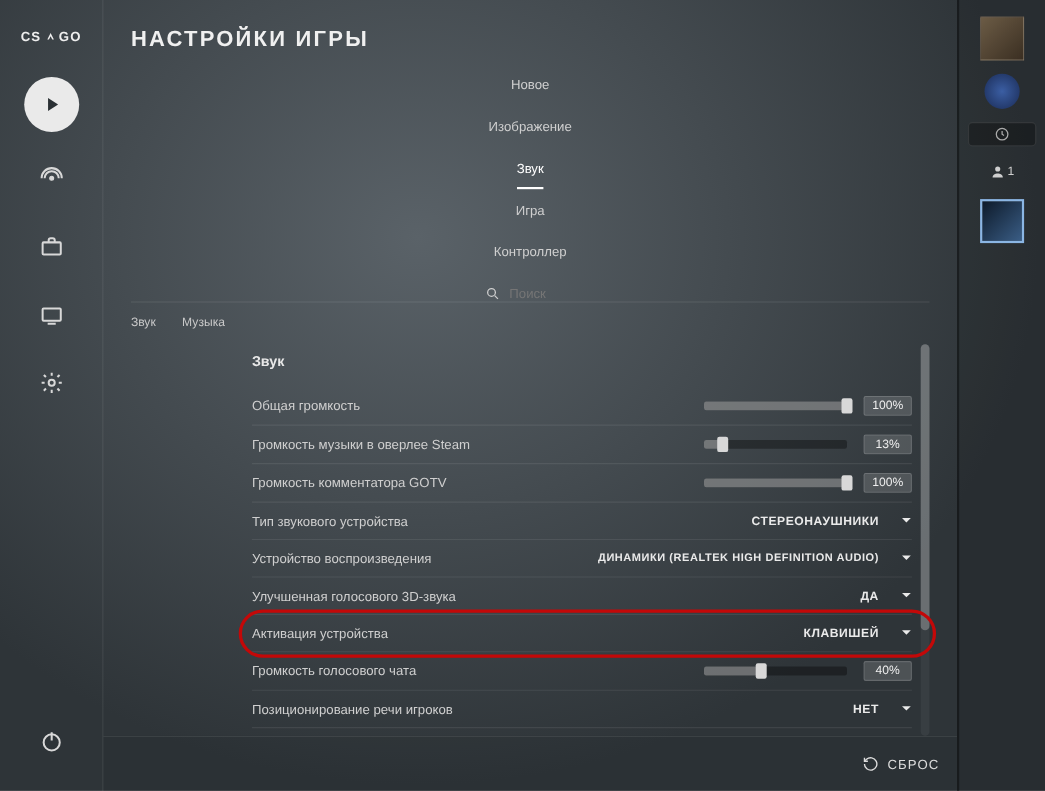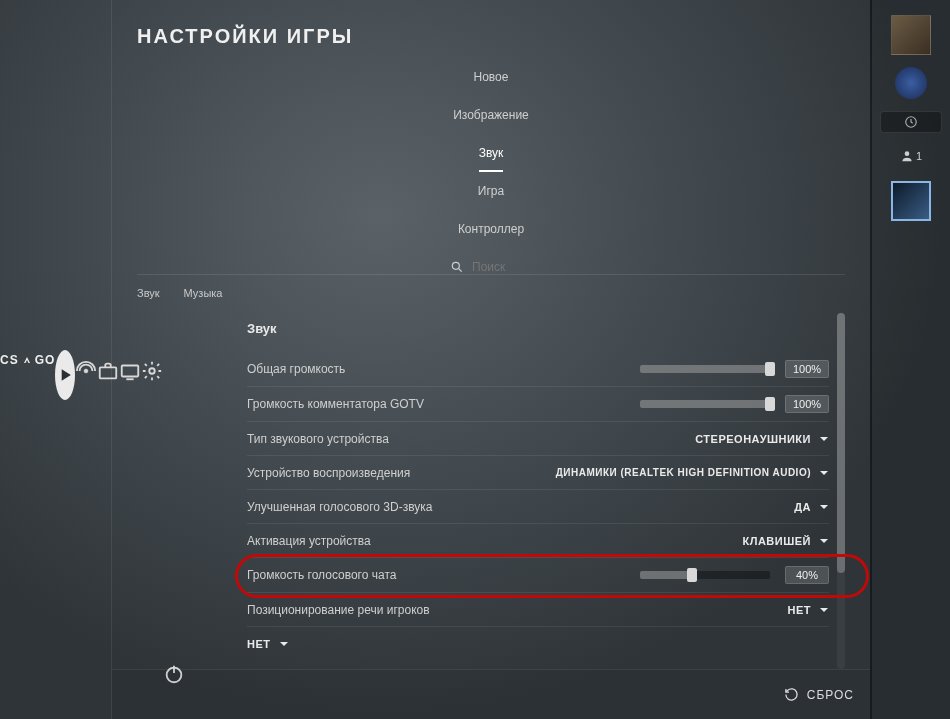--- a/index.html
+++ b/index.html
@@ -4,23 +4,23 @@
 <style>
   * { box-sizing: border-box; margin: 0; padding: 0; }
   html, body { width: 950px; height: 719px; font-family: Arial, sans-serif; overflow: hidden; }
   body {
     display: flex;
     background: radial-gradient(ellipse at 40% 30%, #5a6268, #2e3438 70%);
     color: #ddd;
   }
   
   .sidebar {
-    width: 112px;
+    width: 94px;
     display: flex;
-    flex-direction: row;
+    flex-direction: column;
     align-items: center;
     padding: 25px 0;
     border-right: 1px solid rgba(255,255,255,0.08);
   }
   .sidebar-logo { color:#eee; font-size:12px; font-weight:bold; letter-spacing:1px; display:flex; align-items:center;}
   .sidebar-logo span.sep { margin:0 2px; }
   .sidebar-icon {
     width: 40px; height: 40px;
     display: flex; align-items: center; justify-content: center;
     margin-top: 22px;
@@ -90,21 +90,21 @@
     width:130px; height:8px; background:rgba(0,0,0,0.35); border-radius:2px; position:relative;
   }
   .slider-fill { position:absolute; left:0; top:0; bottom:0; background:rgba(255,255,255,0.35); border-radius:2px; }
   .slider-thumb { position:absolute; top:-3px; width:10px; height:14px; background:#d8d8d8; border-radius:2px; transform:translateX(-50%); }
   .value-box {
     min-width:44px; padding:2px 6px; background:rgba(255,255,255,0.15);
     border:1px solid rgba(255,255,255,0.15); border-radius:2px;
     font-size:11px; text-align:center; color:#eee;
   }
   .dropdown {
-    display:flex; align-items:center; gap:8px; text-transform:uppercase;
+    display:flex; gap:20px; text-transform:uppercase;
     font-size:11px; font-weight:700; letter-spacing:0.5px; color:#eaeaea; cursor:pointer;
   }
   .chevron { width:10px; height:10px; }
   .chevron svg { width:10px; height:10px; fill:#eaeaea; }
   .highlight-callout {
     position:absolute; border:3px solid #c30808; border-radius:22px;
     pointer-events:none;
   }
   
   .footer {
@@ -226,20 +226,30 @@
         <span class="setting-label">Общая громкость</span>
         <div class="right-group">
           <div class="slider">
             <div class="slider-fill" style="width:100%"></div>
               <div class="slider-thumb" style="left:100%"></div>
           </div>
           <div class="value-box">100%</div>
         </div>
       </div>
 
+      <div class="setting-row">
+        <span class="setting-label">Громкость музыки в оверлее Steam</span>
+        <div class="right-group">
+          <div class="slider">
+            <div class="slider-fill" style="width:13%"></div>
+              <div class="slider-thumb" style="left:13%"></div>
+          </div>
+          <div class="value-box">13%</div>
+        </div>
+      </div>
 
       <div class="setting-row">
         <span class="setting-label">Громкость комментатора GOTV</span>
         <div class="right-group">
           <div class="slider">
             <div class="slider-fill" style="width:100%"></div>
               <div class="slider-thumb" style="left:100%"></div>
           </div>
           <div class="value-box">100%</div>
         </div>

